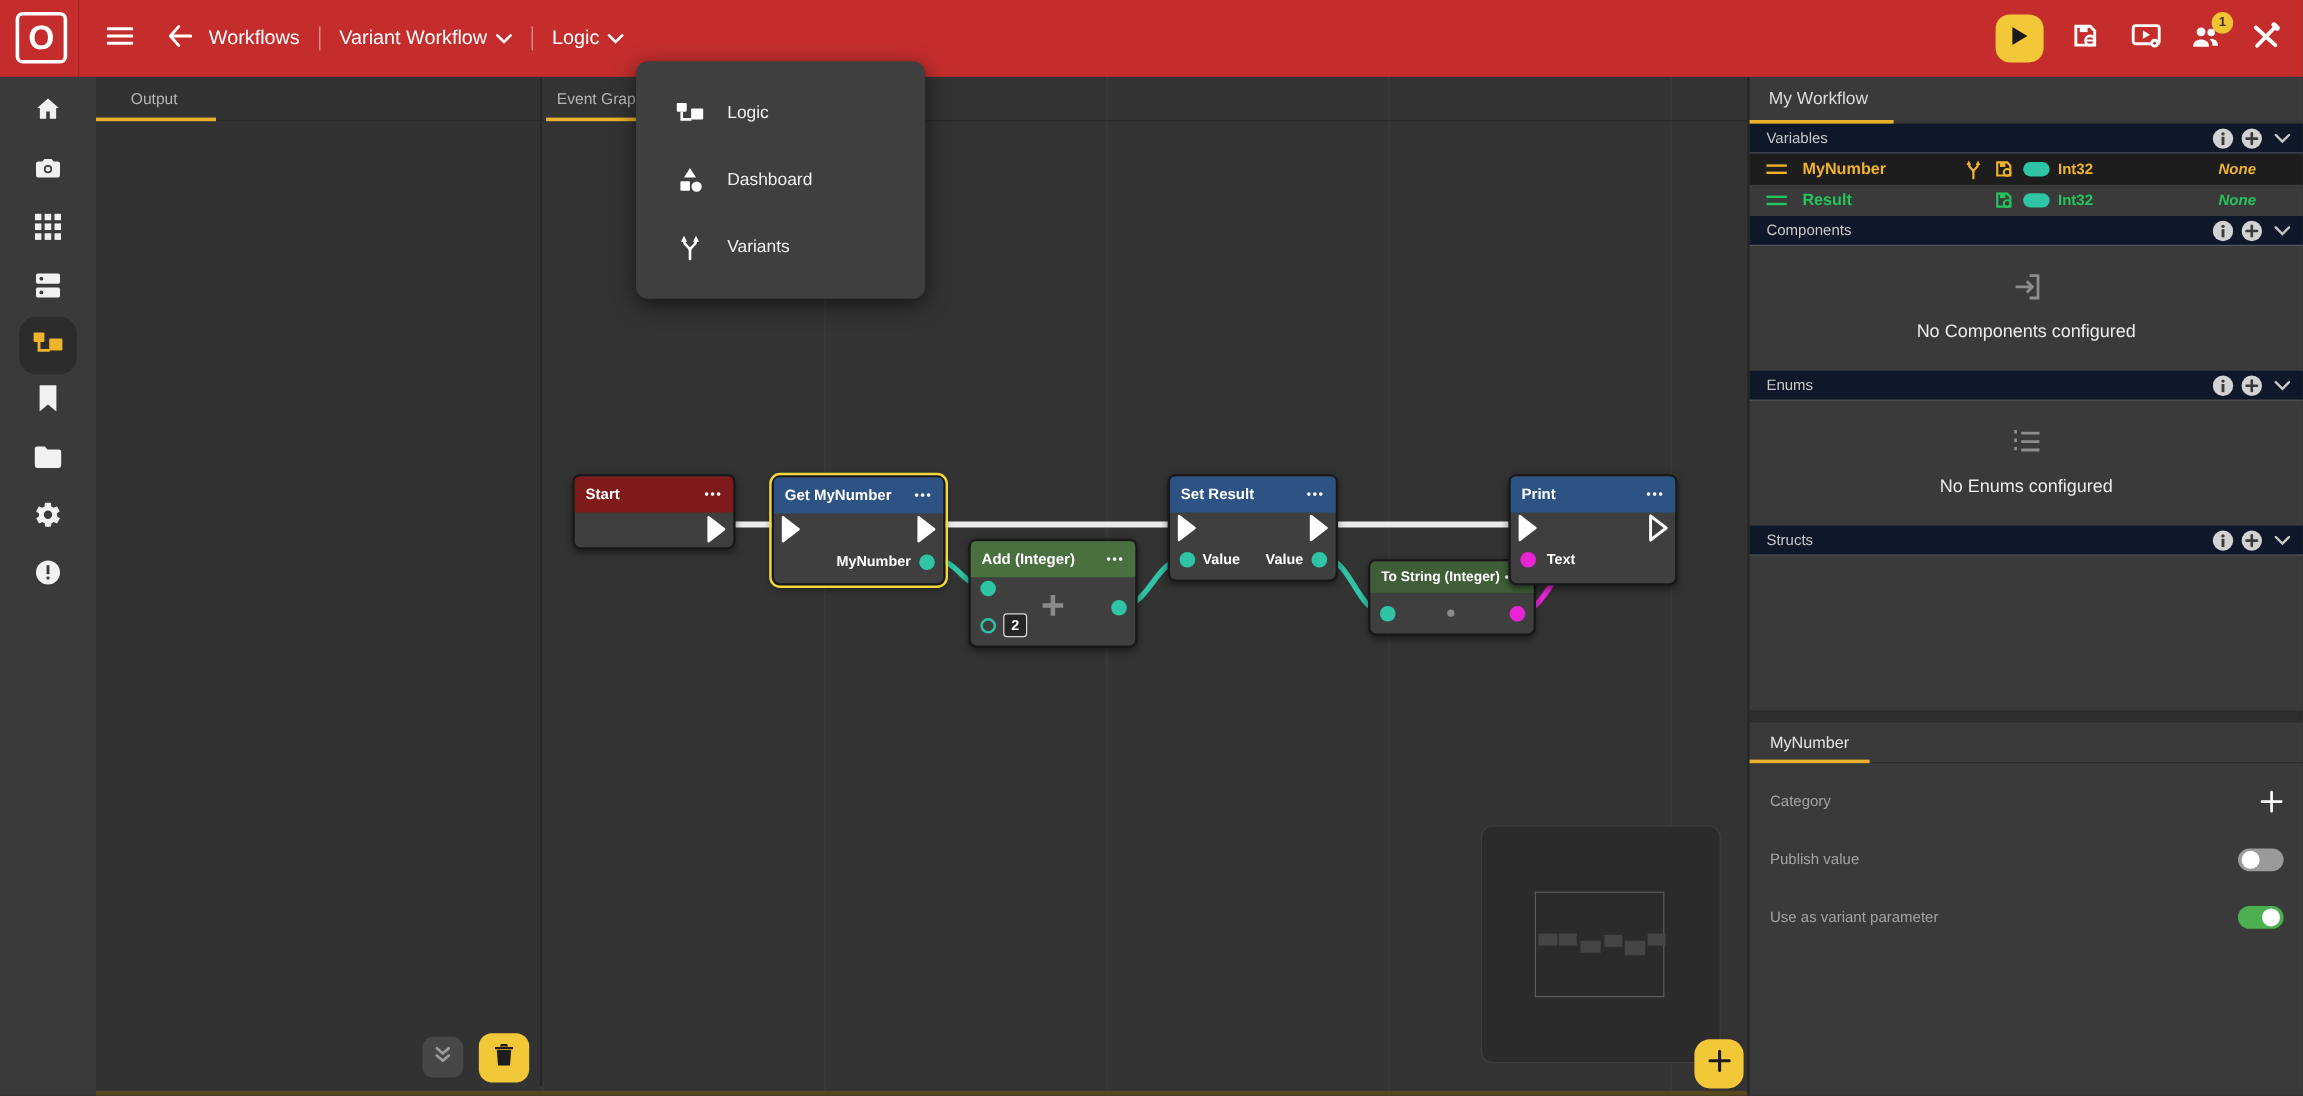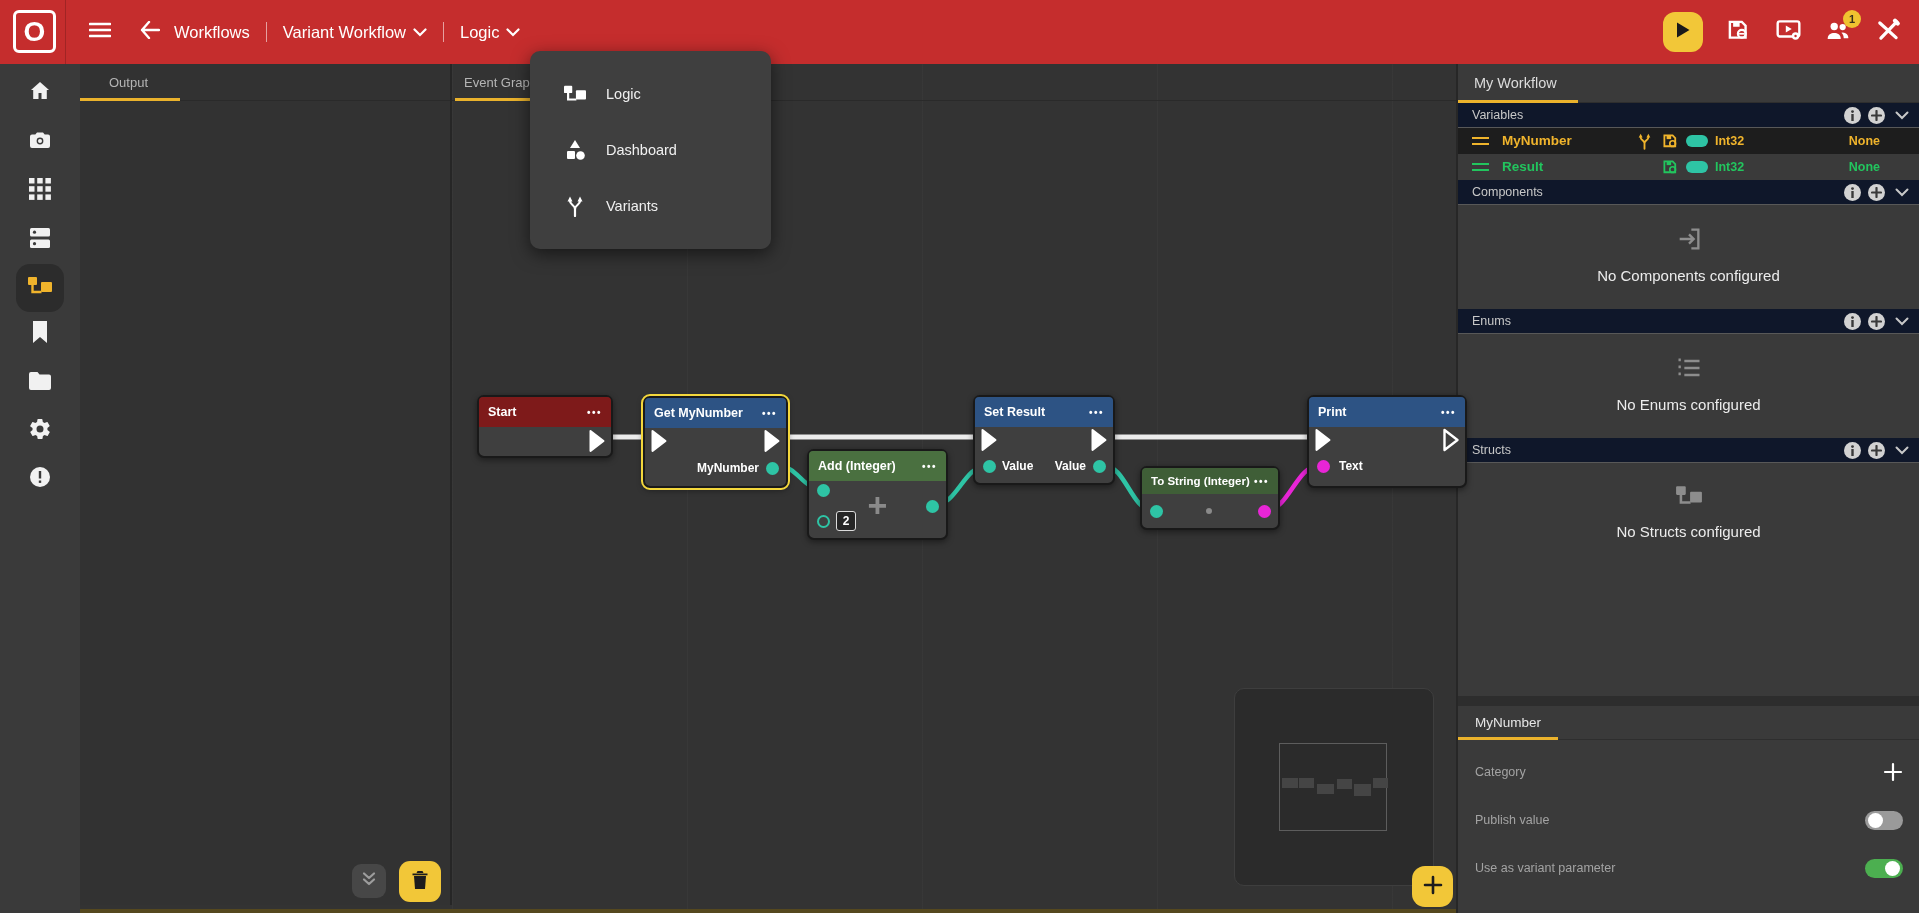--- a/index.html
+++ b/index.html
@@ -100,21 +100,21 @@
     align-items:center; justify-content:center; cursor:pointer; }
   .sec-chevron { color:#c8c8c8; display:flex; cursor:pointer; margin-left:3px; }
   .vrow { position:relative; height:26px; color:#22c55e; }
   .vrow.selected { background:#1d1d1d; color:#f0b42c; }
   .vrow .handle { position:absolute; left:14px; top:9px; width:17px; height:8px;
     border-top:2.5px solid currentColor; border-bottom:2.5px solid currentColor; cursor:grab; }
   .vrow .vname { position:absolute; left:44px; top:5px; font-size:13.5px; font-weight:bold; }
   .vrow .v-ic { position:absolute; top:4px; display:flex; }
   .vrow .pill { position:absolute; left:228px; top:7px; width:22px; height:12px; border-radius:6px; background:#2ec4a5; }
   .vrow .vtype { position:absolute; left:257px; top:6px; font-size:12.5px; font-weight:bold; }
-  .vrow .vvalue { position:absolute; right:39px; top:6px; font-size:12.5px; font-weight:bold; }
+  .vrow .vvalue { position:absolute; right:39px; top:6px; font-size:12.5px; font-weight:bold;font-style:italic; }
   .empty-block { height:104px; text-align:center; color:#9a9a9a; }
   .empty-block .eb-icon { margin-top:20px; display:inline-block; }
   .empty-block .eb-text { margin-top:10px; color:#ececec; font-size:15px; }
   #rp-gap { height:10px; background:#2d2d2d; margin-top:129px; }
   #detail-panel { position:relative; }
   #detail-header { position:relative; height:34px; border-bottom:1px solid #2e2e2e; display:flex; align-items:center; }
   #detail-header .dp-title { padding-left:17px; color:#e6e6e6; font-size:13.5px; }
   #detail-header .dp-underline { position:absolute; left:0; bottom:-1px; width:100px; height:3px; background:#eab22c; }
   .dp-row { position:relative; height:32px; margin-top:16px; display:flex; align-items:center; padding:0 16px 0 17px; }
   .dp-label { color:#a3a3a3; font-size:12.5px; flex:1; }
@@ -382,21 +382,21 @@
         <span>To String (Integer)</span>
         <span class="menu-dots">•••</span>
       </div>
       <div class="node-body" style="height:34px">
         <span class="pin pin-circle teal" style="left:8px; top:11px"></span>
         <span class="center-dot" style="left:64px; top:14px"></span>
         <span class="pin pin-circle magenta" style="right:7px; top:11px"></span>
       </div>
     </div>
 
-    <div class="node" style="left:855px; top:294px; width:160px; height:93px">
+    <div class="node" style="left:805px; top:294px; width:141px; height:93px">
       <div class="node-header hdr-blue">
         <span>Print</span>
         <span class="menu-dots">•••</span>
       </div>
       <div class="node-body" style="height:59px">
         <span class="pin" style="left:5px; top:0px"><svg width="18" height="26" viewBox="0 0 18 26">
               <path d="M2.5 3 15.5 13 2.5 23Z" fill="#fff" stroke="#fff" stroke-width="2" stroke-linejoin="round"></path>
             </svg></span>
         <span class="pin" style="right:5px; top:0px"><svg width="18" height="26" viewBox="0 0 18 26">
               <path d="M2.5 3 15.5 13 2.5 23Z" fill="none" stroke="#fff" stroke-width="2.4" stroke-linejoin="round"></path>
@@ -592,28 +592,20 @@
             <path d="M5.5 1v9M1 5.5h9" stroke="#3a3a3a" stroke-width="2.2" stroke-linecap="round"></path>
           </svg>
         </span>
       <span class="sec-chevron">
           <svg width="14" height="9" viewBox="0 0 14 9">
             <path d="M1.5 1.5 7 7l5.5-5.5" stroke="currentColor" stroke-width="2" fill="none" stroke-linecap="round"></path>
           </svg>
         </span>
     </span>
   </div>
-  <div class="empty-block">
-    <span class="eb-icon"><svg width="28" height="26" viewBox="0 0 26 24" fill="#8d8d8d">
-          <rect x="1" y="3" width="9" height="8" rx="1"></rect>
-          <rect x="14" y="8" width="11" height="10" rx="1"></rect>
-          <path d="M5.5 11v7h9" fill="none" stroke="#8d8d8d" stroke-width="2.4"></path>
-        </svg></span>
-    <div class="eb-text">No Structs configured</div>
-  </div>
 
   <div id="rp-gap"></div>
 
   <div id="detail-panel">
     <div id="detail-header">
       <span class="dp-title">MyNumber</span>
       <div class="dp-underline"></div>
     </div>
     <div class="dp-row">
       <span class="dp-label">Category</span>

